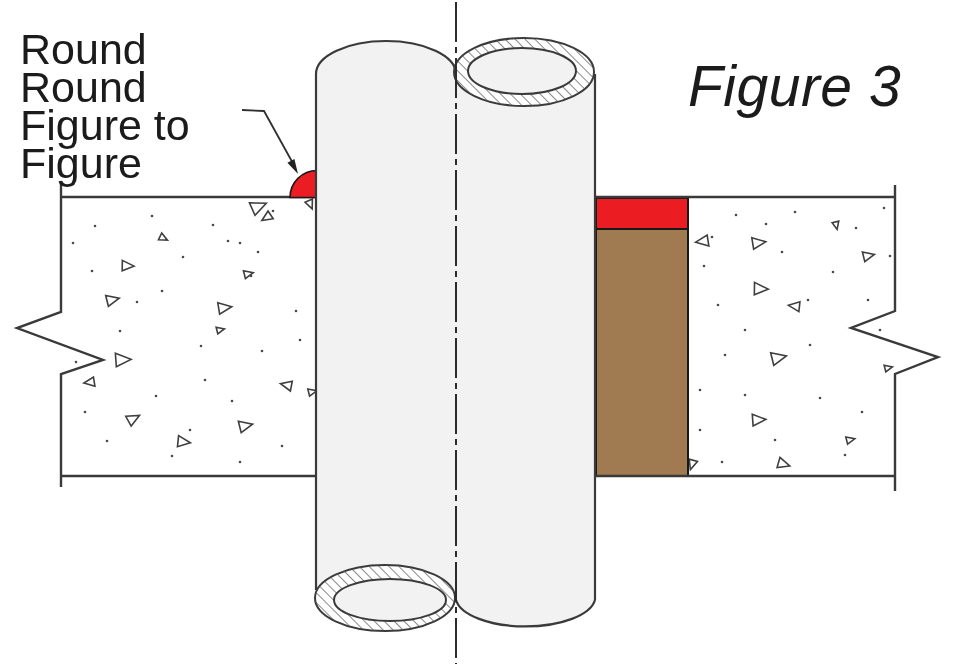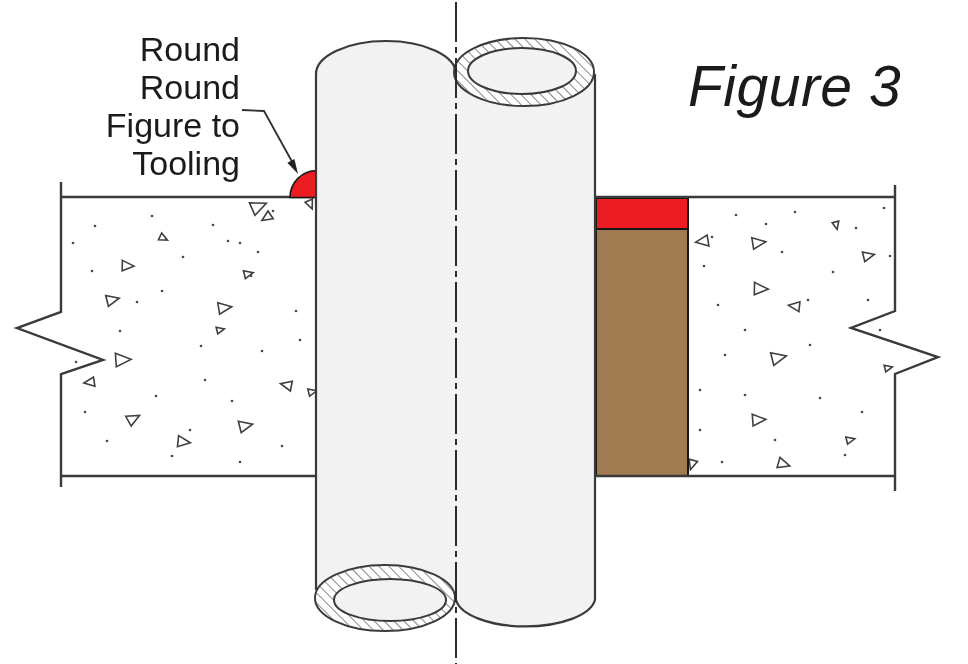--- a/index.html
+++ b/index.html
@@ -20,21 +20,21 @@
   .brown{fill:var(--backer-brown,#a07a50);}
   .blk{stroke:#181818;stroke-width:2;}
   .agg-tri{fill:#ffffff;stroke:#3f3f3f;stroke-width:1.6;vector-effect:non-scaling-stroke;stroke-linejoin:miter;}
   .agg-dot{fill:#4a4a4a;}
   .centerline{stroke:#2c2c2c;stroke-width:2;fill:none;stroke-dasharray:40 5 6 5;}
   .leader{stroke:#303030;stroke-width:1.8;fill:none;}
   .arrowhead{fill:#222222;stroke:none;}
 
   .bead-label{
     position:absolute;left:20px;top:30px;width:220px;
-    text-align:right;font-size:34px;line-height:38px;
+    font-size:43px;line-height:38px;
     color:var(--ink,#1b1b1b);letter-spacing:0px;
   }
   .bead-label span{display:block;}
   .figure-caption{
     position:absolute;left:688px;top:64px;
     font-size:57px;line-height:44px;color:var(--ink,#1b1b1b);
     letter-spacing:0.5px;white-space:nowrap;font-style:italic;
   }
 </style>
 </head>
@@ -177,18 +177,18 @@
     <g>
       <path class="leader" d="M242,110 L264,111 L295,167"></path>
       <polygon class="arrowhead" points="298,174 287.4,162.7 294.4,158.9"></polygon>
     </g>
   </svg>
 
   <div class="bead-label">
     <span>Round</span>
     <span>Round</span>
     <span>Figure to</span>
-    <span>Tooling</span>
+    <span>Figure</span>
   </div>
 
   <div class="figure-caption">Figure 3</div>
 
 </div>
 
 </body></html>

